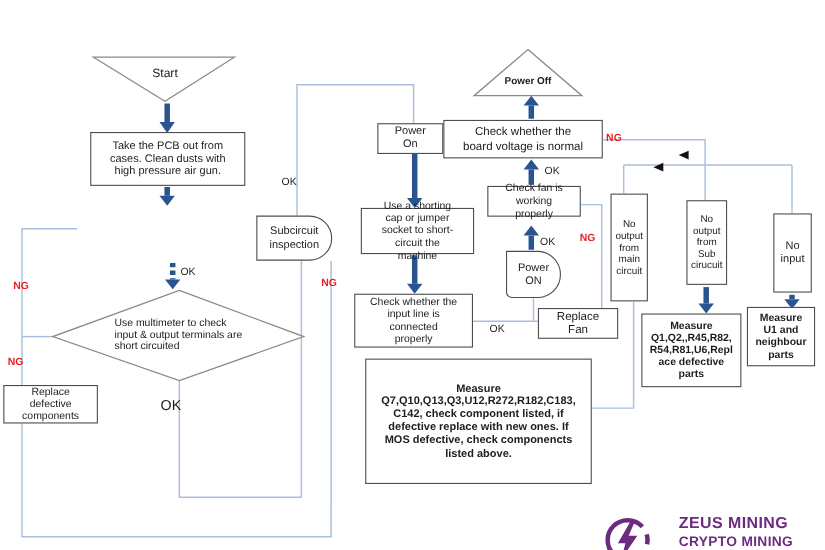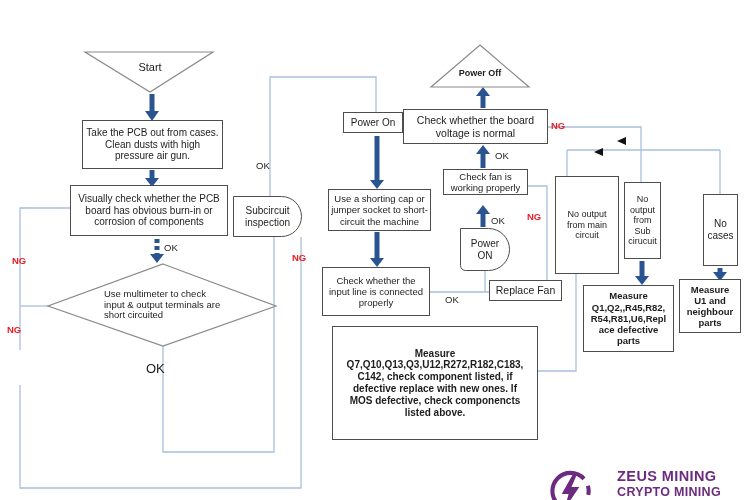--- a/index.html
+++ b/index.html
@@ -5,21 +5,21 @@
   html,body{margin:0;padding:0;background:#fff;}
   #canvas{
     position:relative;width:750px;height:500px;background:#ffffff;
     font-family:"Liberation Sans", sans-serif;color:#222;overflow:hidden;margin-top:24px;
   }
   svg.layer{position:absolute;left:0;top:0;width:750px;height:500px;}
   .node{
     position:absolute;border:1px solid #4d4d4d;background:#fff;
     display:flex;align-items:center;justify-content:center;flex-direction:column;
     text-align:center;font-size:10px;line-height:1.18;box-sizing:border-box;
-    padding:2px;color:#1c1c1c;
+    padding:13px;color:#1c1c1c;
   }
   .freelabel{position:absolute;font-size:9.5px;color:#1c1c1c;white-space:nowrap;}
   .ng{color:#ed1c24;font-weight:600;}
   .ok-big{font-size:13px;}
   .shape-label{position:absolute;display:flex;align-items:center;justify-content:center;
     text-align:center;font-size:10px;line-height:1.15;color:#1c1c1c;}
   .rounded-r{border-radius:0 24px 24px 6px;}
   .bold{font-weight:600;}
   .logo{position:absolute;left:548px;top:444px;display:flex;align-items:center;gap:24px;}
   .logo-text{display:flex;flex-direction:column;justify-content:center;}
@@ -78,33 +78,33 @@
     <polygon points="85,28 213,28 150,68" fill="#fff" stroke="#8a8a8a" stroke-width="1.2"></polygon>
     <polygon points="480,21 529,63 431,63" fill="#fff" stroke="#8a8a8a" stroke-width="1.2"></polygon>
     <polygon points="163,240 276,282 163,322 48,282" fill="#fff" stroke="#8a8a8a" stroke-width="1.2"></polygon>
   </svg>
 
   <div class="shape-label" style="left:120px;top:33px;width:60px;height:20px;font-size:11px;">Start</div>
   <div class="shape-label" style="left:455px;top:36px;width:50px;height:26px;font-size:9px;font-weight:600;">Power Off</div>
   <div class="shape-label" style="left:104px;top:253px;width:124px;height:56px;font-size:9.5px;justify-content:flex-start;text-align:left;">Use multimeter to check input &amp; output terminals are short circuited</div>
 
   <div class="node" style="left:82px;top:96px;width:141px;height:49px;">Take the PCB out from cases. Clean dusts with high pressure air gun.</div>
-  <div class="node" style="left:70px;top:161px;width:158px;height:51px;">Visually check whether the PCB board has obvious burn-in or corrosion of components</div>
+  <div class="node" style="left:3px;top:326px;width:86px;height:35px;font-size:9.5px;">Replace defective components</div>
   <div class="node rounded-r" style="left:233px;top:172px;width:69px;height:41px;border-radius:0 24px 24px 0;">Subcircuit inspection</div>
   <div class="node" style="left:343px;top:88px;width:60px;height:21px;">Power On</div>
   <div class="node" style="left:328px;top:165px;width:103px;height:42px;font-size:9.5px;">Use a shorting cap or jumper socket to short-circuit the machine</div>
   <div class="node" style="left:322px;top:243px;width:108px;height:49px;font-size:9.5px;">Check whether the input line is connected properly</div>
   <div class="node rounded-r" style="left:460px;top:204px;width:50px;height:43px;">Power ON</div>
   <div class="node" style="left:489px;top:256px;width:73px;height:21px;font-size:10.5px;">Replace Fan</div>
   <div class="node" style="left:443px;top:145px;width:85px;height:26px;font-size:9.5px;">Check fan is working properly</div>
   <div class="node" style="left:403px;top:85px;width:145px;height:35px;font-size:10.5px;border-width:1.5px;">Check whether the board voltage is normal</div>
 
-  <div class="node" style="left:555px;top:152px;width:64px;height:98px;font-size:9px;">No output from main circuit</div>
+  <div class="node" style="left:555px;top:152px;width:34px;height:98px;font-size:9px;">No output from main circuit</div>
   <div class="node" style="left:624px;top:158px;width:37px;height:77px;font-size:9px;">No output from Sub cirucuit</div>
-  <div class="node" style="left:703px;top:170px;width:35px;height:72px;font-size:10px;">No cases</div>
+  <div class="node" style="left:703px;top:170px;width:35px;height:72px;font-size:10px;">No input</div>
 
   <div class="node bold" style="left:583px;top:261px;width:91px;height:67px;font-size:9.5px;">
     <span>Measure</span>
     <span>Q1,Q2,,R45,R82, R54,R81,U6,Repl ace defective parts</span>
   </div>
   <div class="node bold" style="left:679px;top:255px;width:62px;height:54px;font-size:9.5px;">
     <span>Measure</span>
     <span>U1 and neighbour parts</span>
   </div>
   <div class="node bold" style="left:332px;top:302px;width:206px;height:114px;font-size:10px;padding:6px 10px;">

